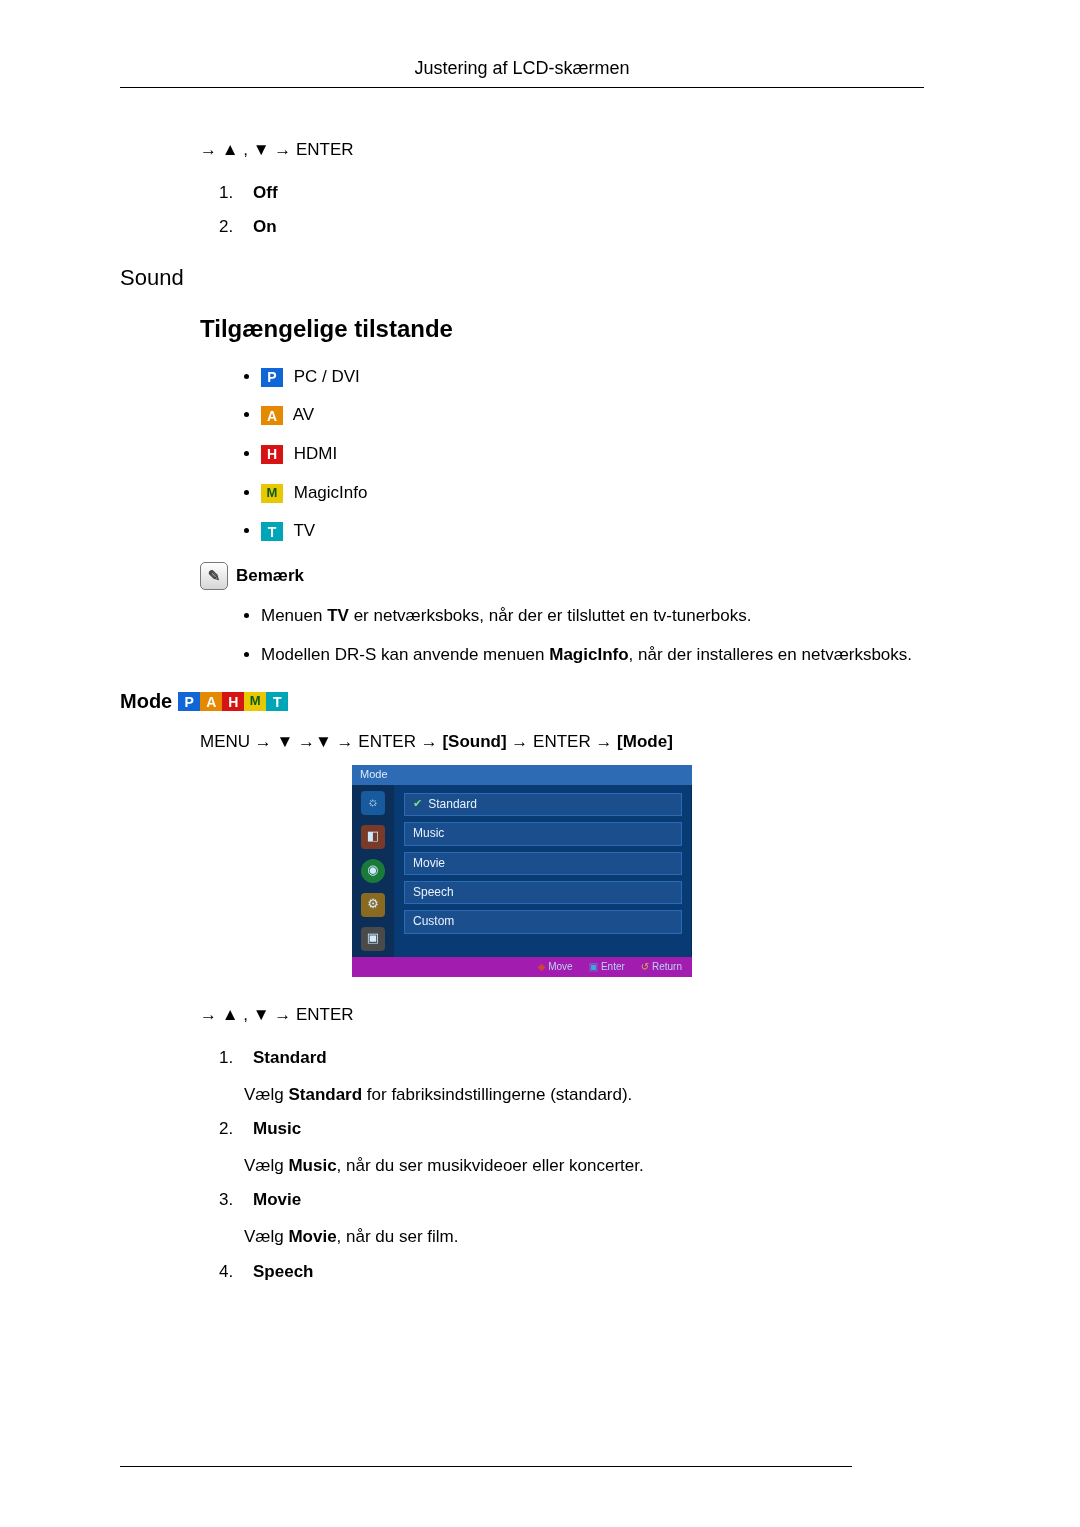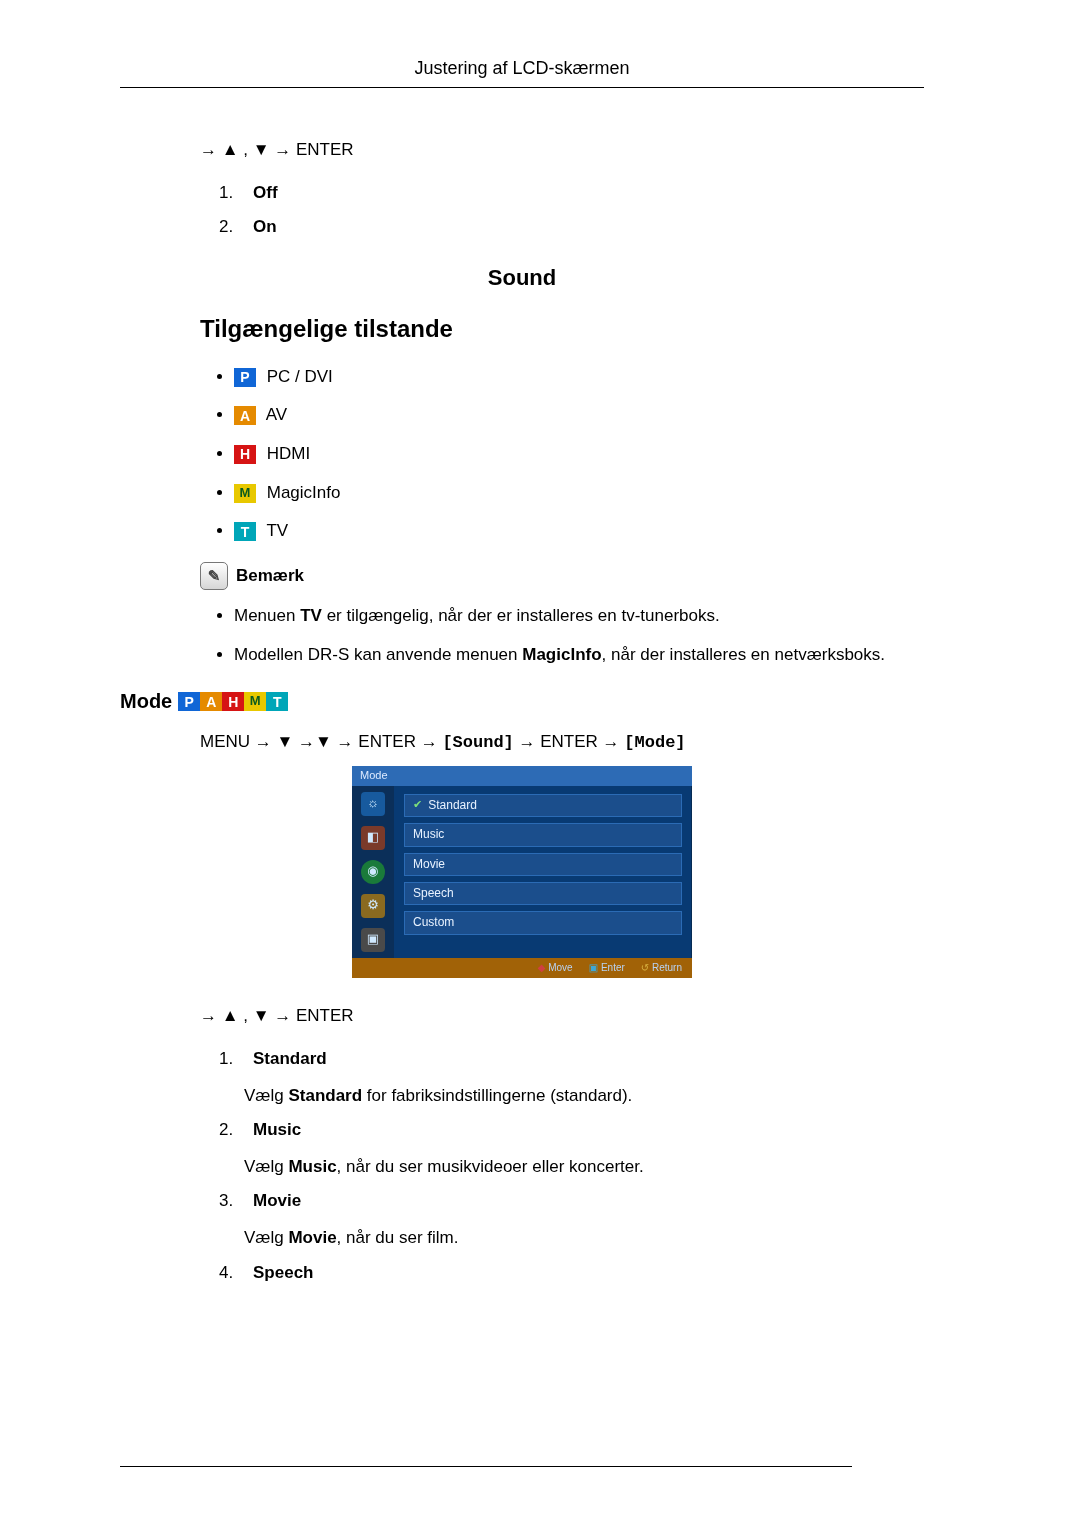--- a/index.html
+++ b/index.html
@@ -32,35 +32,34 @@
   ol.numlist {
     list-style: decimal;
     margin: 0 0 22px 80px;
     padding-left: 38px;
   }
   ol.numlist > li { padding-left: 6px; margin-bottom: 10px; }
   ol.numlist .item-title { font-weight: 700; margin-left: 9px; }
   ol.numlist .item-desc { margin-top: 12px; font-weight: 400; }
   .section-h {
     font-size: 22px;
-    font-weight: 700;
+    font-weight: 400;
     margin: 22px 0 18px 0;
-    text-align: center;
   }
   .sub-h {
     font-size: 24px;
     font-weight: 700;
     margin: 10px 0 18px 80px;
   }
   ul.bullets {
     list-style: disc;
     margin: 0 0 18px 80px;
     padding-left: 34px;
   }
-  ul.bullets > li { margin-bottom: 14px; }
+  ul.bullets > li { margin-bottom: 14px; margin-left: 27px; }
   .mode-badge {
     display: inline-flex;
     align-items: center;
     justify-content: center;
     width: 22px;
     height: 19px;
     color: #fff;
     font-weight: 700;
     font-size: 14px;
     margin-right: 6px;
@@ -96,21 +95,21 @@
     font-size: 15px; color:#444;
   }
   .mode-heading {
     font-size: 20px;
     font-weight: 700;
     margin: 20px 0 14px 0;
     display: flex;
     align-items: center;
   }
   .menu-path { margin-left: 80px; margin-bottom: 10px; font-size:17px; }
-  .menu-path .bracket { font-family: Liberation Mono, monospace; }
+  .menu-path .bracket { font-family: Liberation Sans, sans-serif; }
   .osd-wrap {
     display: flex;
     justify-content: center;
     margin: 8px 0 26px 0;
   }
   .osd {
     width: 340px;
     background: #083a73;
     font-size: 12px;
     color: #cfe2ff;
@@ -150,21 +149,21 @@
   .osd .opt {
     background: #1b4e8c;
     padding: 2px 8px;
     color: #e8f2ff;
     border: 1px solid #2b6bb5;
     font-size: 12px;
     display:flex; align-items:center; gap:6px;
   }
   .osd .opt .chk { color:#7ee07a; font-size:11px; }
   .osd .footer {
-    background: #a16207;
+    background: #a21caf;
     display:flex; justify-content:flex-end; gap:16px;
     padding: 3px 10px;
     font-size: 10px; color:#b8d2f2;
   }
   .osd .footer span::before { content:"◆ "; color:#cf4040; }
   .osd .footer span:nth-child(2)::before { content:"▣ "; color:#3da8d8; }
   .osd .footer span:nth-child(3)::before { content:"↺ "; color:#d8b040; }
   .boldline strong { font-weight:700; }
   .footer-rule {
     position:absolute;
@@ -209,21 +208,21 @@
     </li>
   </ul>
 
   <div class="note-row">
     <span class="note-glyph">✎</span>
     <span>Bemærk</span>
   </div>
 
   <ul class="bullets">
     <li class="boldline">
-      <span>Menuen </span><strong>TV</strong><span> er tilgængelig, når der er installeres en tv-tunerboks.</span>
+      <span>Menuen </span><strong>TV</strong><span> er netværksboks, når der er tilsluttet en tv-tunerboks.</span>
     </li>
     <li class="boldline">
       <span>Modellen DR-S kan anvende menuen </span><strong>MagicInfo</strong><span>, når der installeres en netværksboks.</span>
     </li>
   </ul>
 
   <div class="mode-heading">
     <span>Mode</span>
     <span class="badge-row">
       <span class="mode-badge badge-P">P</span>

